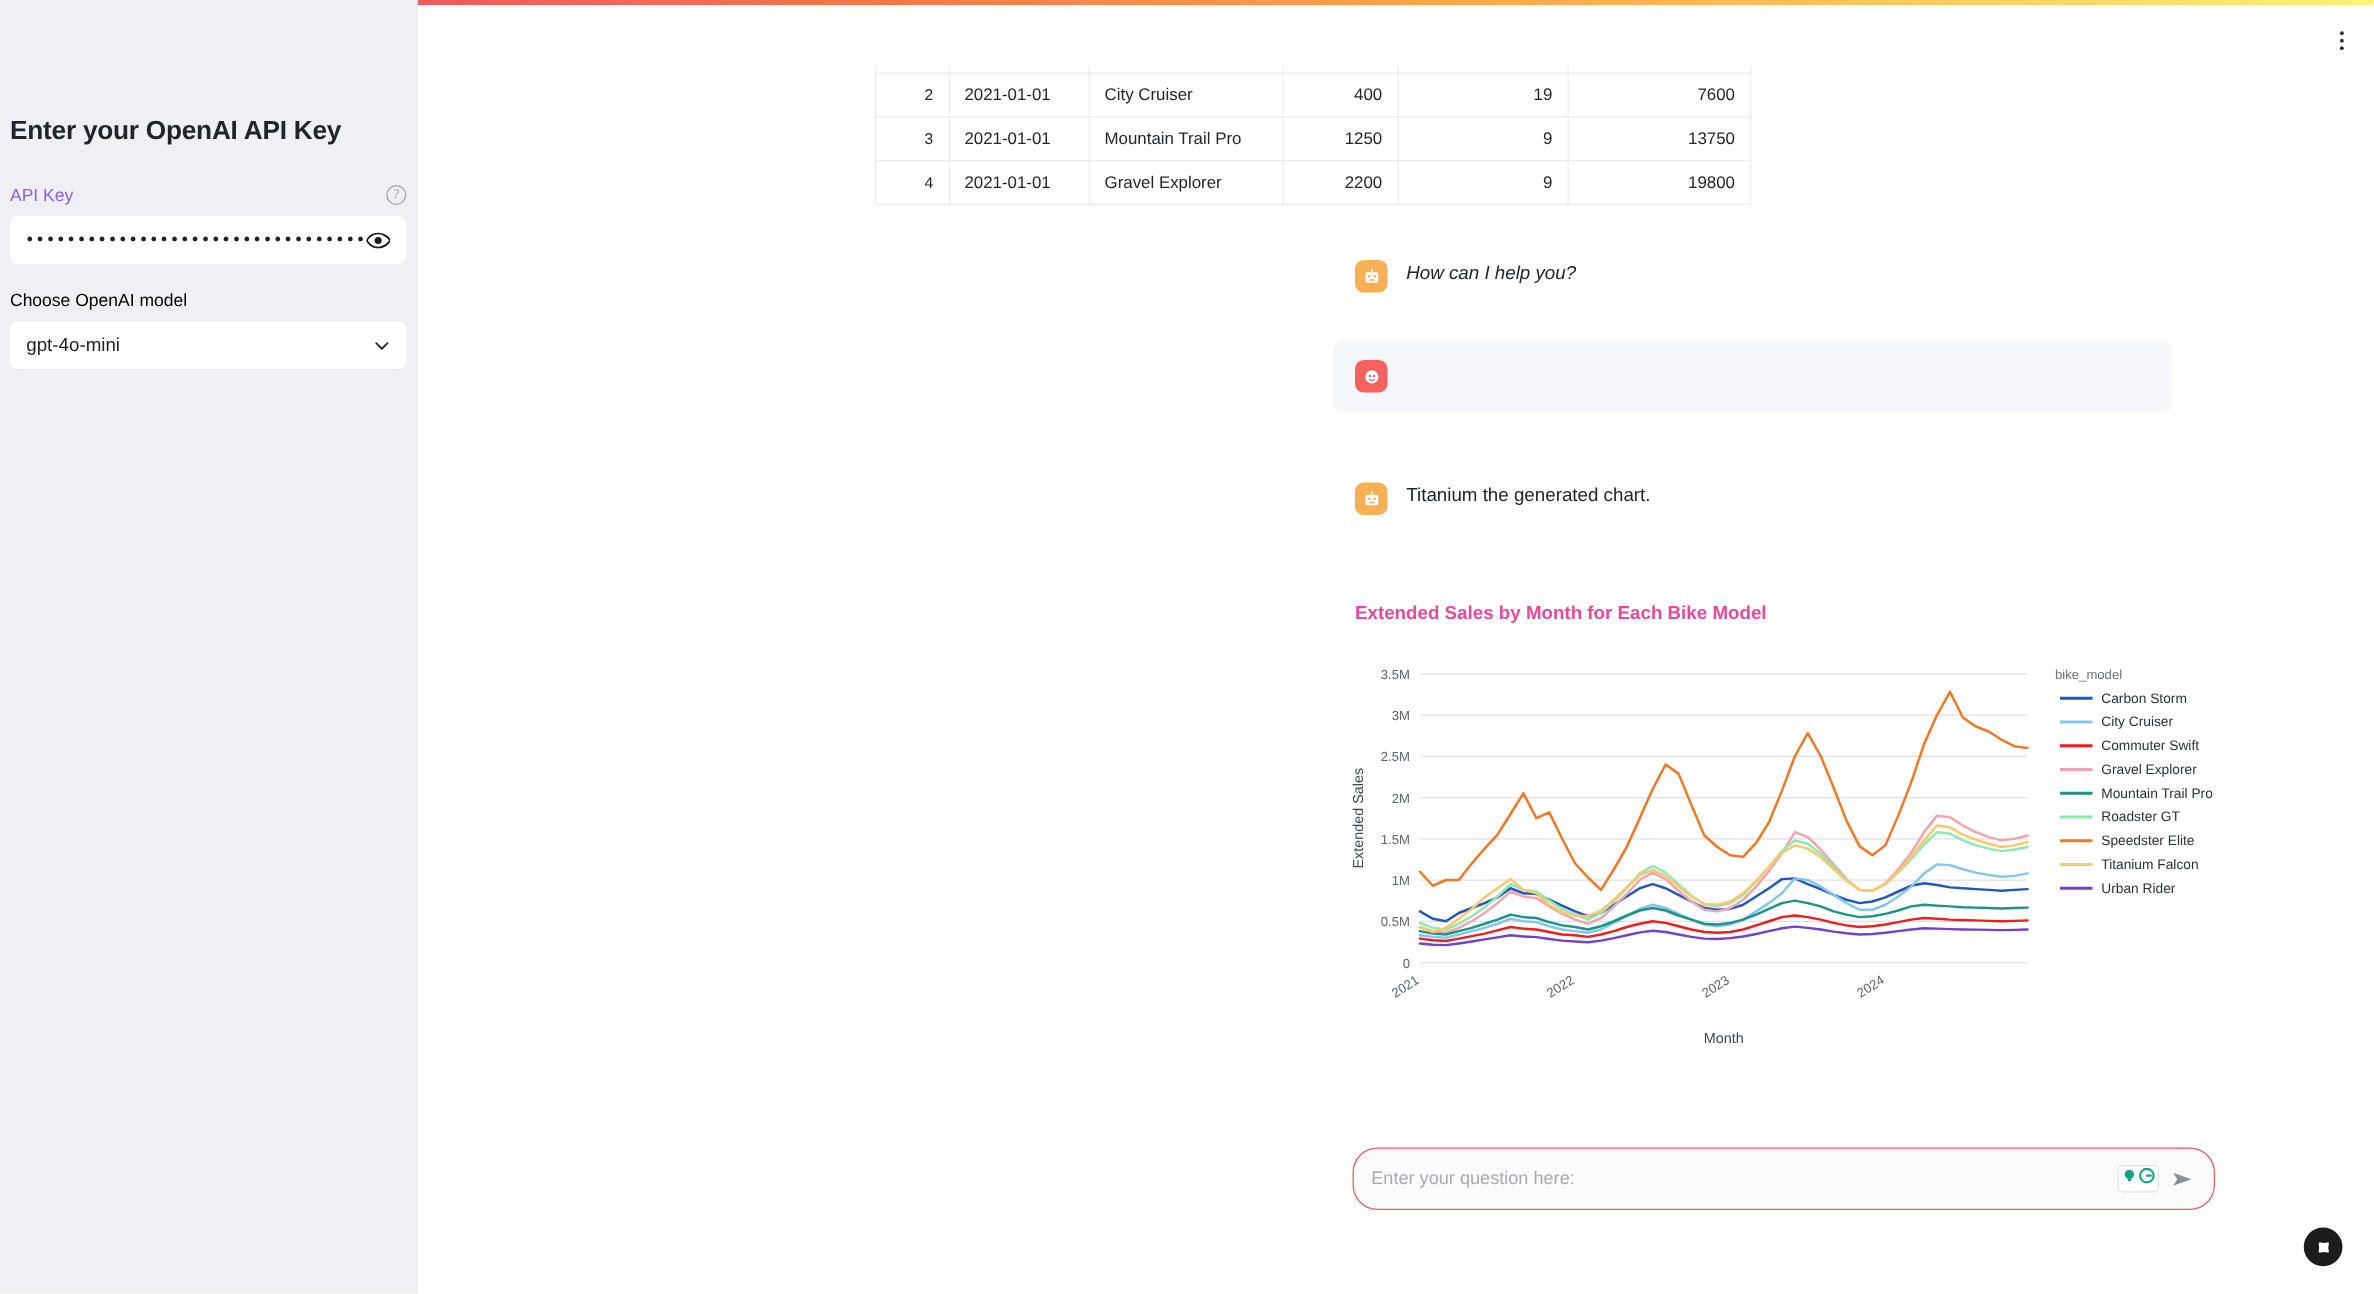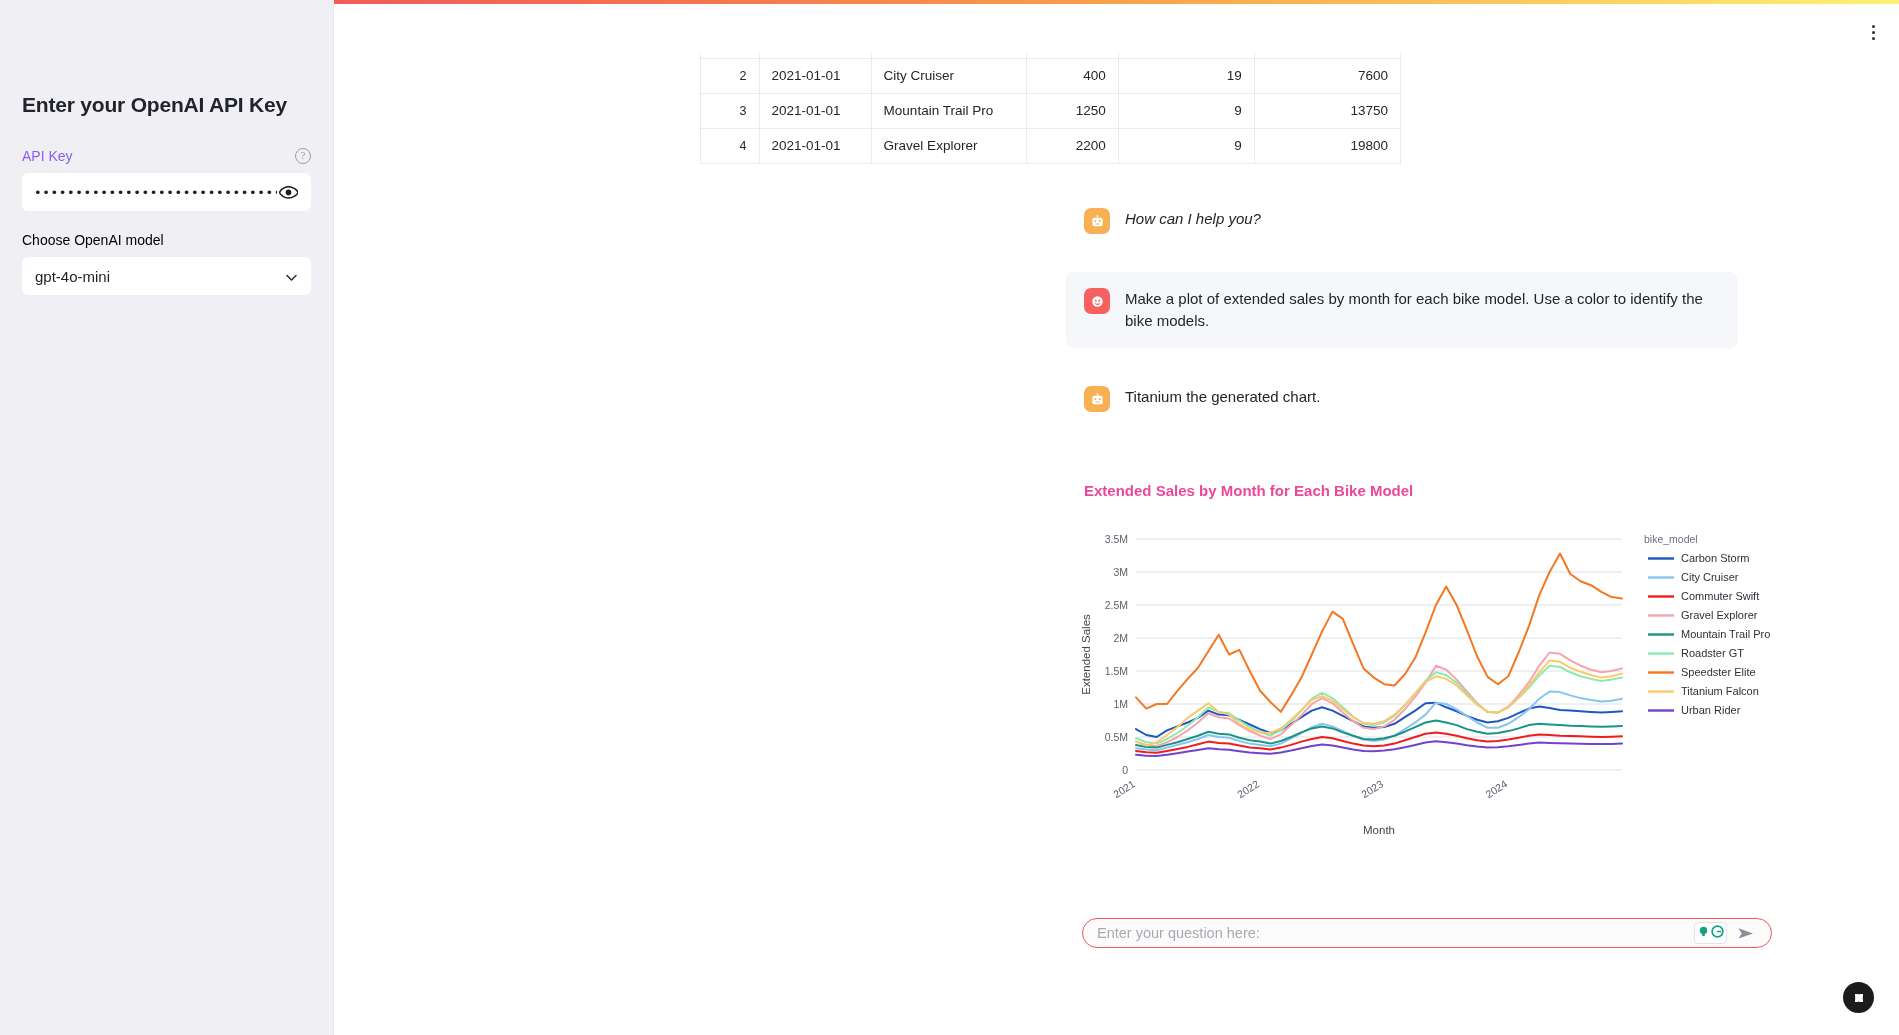--- a/index.html
+++ b/index.html
@@ -8,21 +8,21 @@
     font-family: "Liberation Sans", sans-serif;
     background: #ffffff; overflow: hidden;
   }
   .app { position: relative; width: 1899px; height: 1035px; display: flex; }
 
   
   .sidebar {
     width: 334px; height: 1035px;
     background: #f0f0f4;
     border-right: 1px solid #e6e6ec;
-    padding: 0 22px;
+    padding: 0 8px;
     flex: 0 0 334px;
     position: relative;
   }
   .sidebar-title {
     font-size: 21px; font-weight: bold; color: #21252b;
     margin-top: 93px; letter-spacing: -0.2px;
   }
   .field-label-row {
     display: flex; align-items: center; justify-content: space-between;
     margin-top: 31px;
@@ -107,21 +107,21 @@
 
   
   .chart-title {
     position: absolute; left: 750px; top: 482px;
     font-size: 15px; font-weight: bold; color: #ec4899;
   }
   .chart-area { position: absolute; left: 740px; top: 525px; width: 700px; height: 350px; }
 
   
   .input-bar {
-    position: absolute; left: 748px; top: 918px; width: 690px; height: 30px;
+    position: absolute; left: 748px; top: 918px; width: 690px; height: 50px;
     border: 1.4px solid #ee5a5a; border-radius: 20px; background: #fbfbfc;
     display: flex; align-items: center; padding: 0 14px;
   }
   .input-bar input {
     flex: 1; border: none; outline: none; background: transparent;
     font-size: 14.5px; color: #2b2b2b; font-family: "Liberation Sans", sans-serif;
   }
   .input-bar input::placeholder { color: #a9a9b2; }
   .gm-badge {
     display: flex; align-items: center; gap: 1px; background: #fff;
@@ -233,21 +233,20 @@
 
       <div class="msg msg-user">
         <div class="avatar user">
           <svg width="15" height="15" viewBox="0 0 16 16">
             <circle cx="8" cy="8" r="5.6" fill="#fff"></circle>
             <circle cx="6.2" cy="7.2" r="1" fill="#f4615e"></circle>
             <circle cx="9.8" cy="7.2" r="1" fill="#f4615e"></circle>
             <path d="M5.8 10.2c1.3 1 3.1 1 4.4 0" fill="none" stroke="#f4615e" stroke-width="1.1" stroke-linecap="round"></path>
           </svg>
         </div>
-        <div class="msg-text">Make a plot of extended sales by month for each bike model. Use a color to identify the bike models.</div>
       </div>
 
       <div class="msg msg-bot2">
         <div class="avatar bot">
           <svg width="15" height="15" viewBox="0 0 16 16">
             <rect x="2.5" y="4" width="11" height="9" rx="2" fill="#fff"></rect>
             <rect x="7.3" y="1.2" width="1.4" height="2.6" fill="#fff"></rect>
             <circle cx="5.6" cy="7.5" r="1.1" fill="#f8b055"></circle>
             <circle cx="10.4" cy="7.5" r="1.1" fill="#f8b055"></circle>
             <rect x="5.6" y="10" width="4.8" height="1.2" rx="0.6" fill="#f8b055"></rect>

